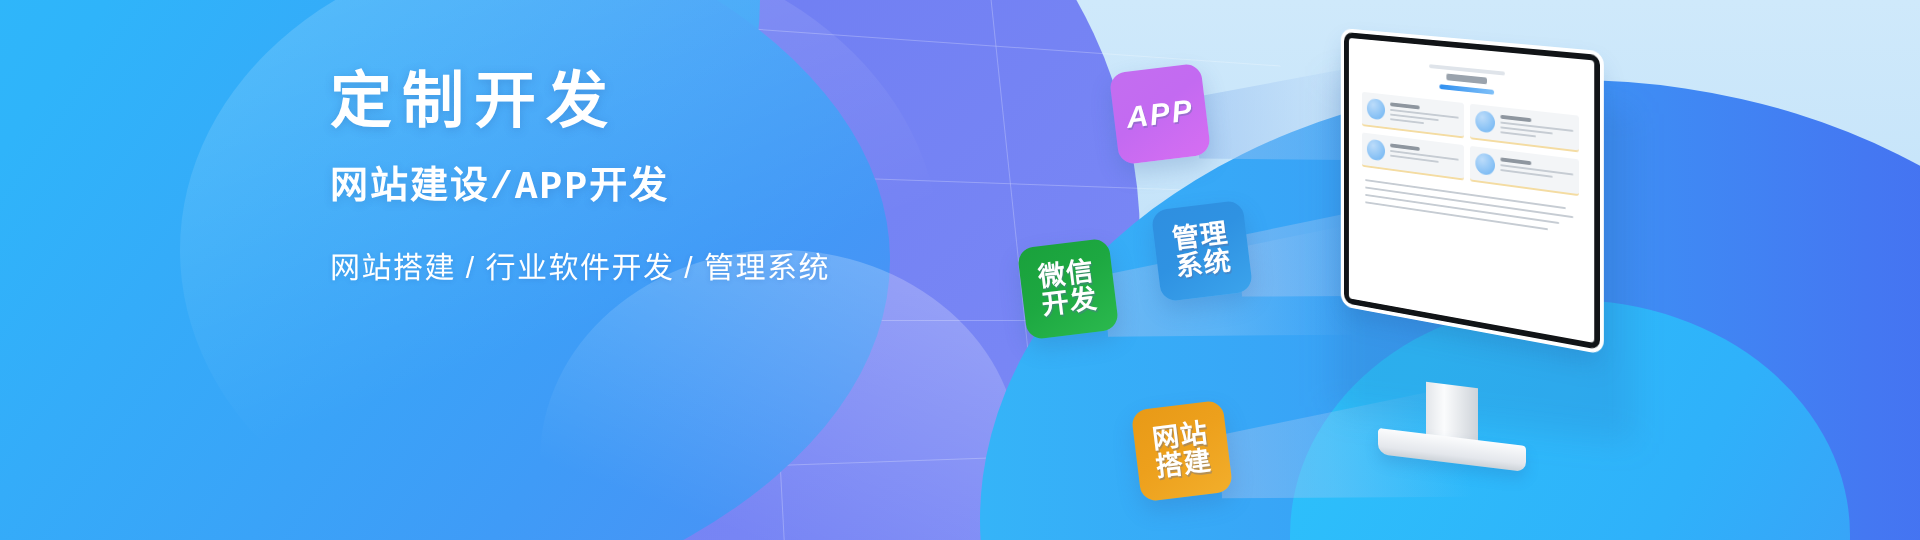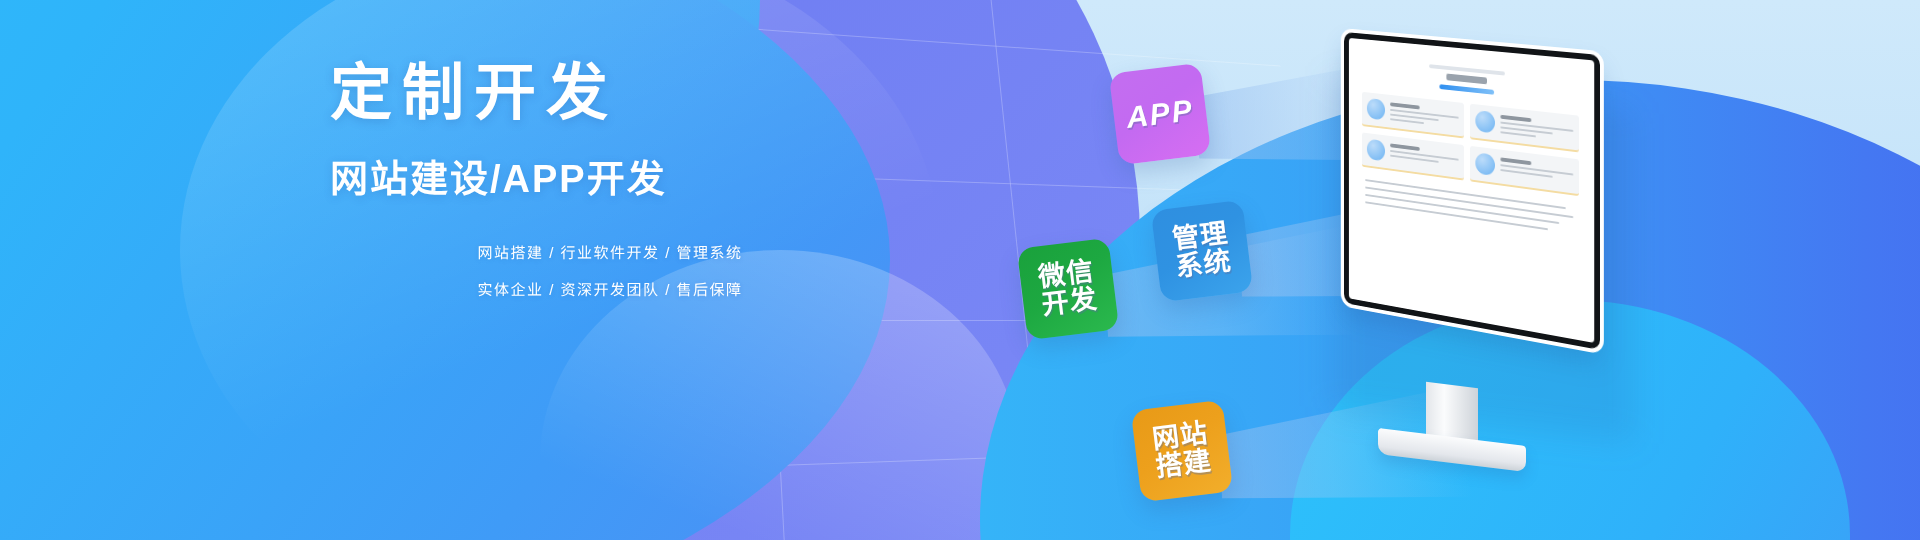--- a/index.html
+++ b/index.html
@@ -107,43 +107,43 @@
     left:330px; top:56px;
     width:560px;
     z-index:30;
     color:#ffffff;
   }
   .headline{
     font-size:62px;
     font-weight:700;
     letter-spacing:10px;
     line-height:1.05;
-    margin:4px 0 34px 0;
+    margin:12px 0 34px 0;
     text-shadow:0 2px 10px rgba(32,80,160,.25);
     white-space:nowrap;
   }
   .subhead{
     font-size:38px;
     font-weight:700;
     letter-spacing:2px;
     line-height:1.1;
     margin:16px 0 44px 0;
     text-shadow:0 2px 8px rgba(32,80,160,.22);
     white-space:nowrap;
+    font-family:Liberation Mono, monospace;
   }
   .bullets{ margin:0; padding:0; list-style:none; }
   .bullets li{
-    font-size:15px;
+    font-size:30px;
     font-weight:500;
     letter-spacing:1.5px;
     line-height:1;
     margin-bottom:22px;
     white-space:nowrap;
     text-shadow:0 1px 5px rgba(32,80,160,.20);
-    text-align:center;
   }
 
   
   .card{
     position:absolute;
     width:92px; height:92px;
     border-radius:16px;
     display:flex;
     flex-direction:column;
     align-items:center;
@@ -323,21 +323,20 @@
   <div class="sheen"></div>
   <div class="ribbon"></div>
   <div class="blob-br"></div>
   <div class="blob-cyan-base"></div>
 
   <div class="copy">
     <h1 class="headline">定制开发</h1>
     <h2 class="subhead">网站建设/APP开发</h2>
     <ul class="bullets">
       <li>网站搭建 / 行业软件开发 / 管理系统</li>
-      <li>实体企业 / 资深开发团队 / 售后保障</li>
     </ul>
   </div>
 
   <div class="beam beam-app">
       <i></i>
     </div>
   <div class="beam beam-mgmt">
       <i></i>
     </div>
   <div class="beam beam-wechat">

